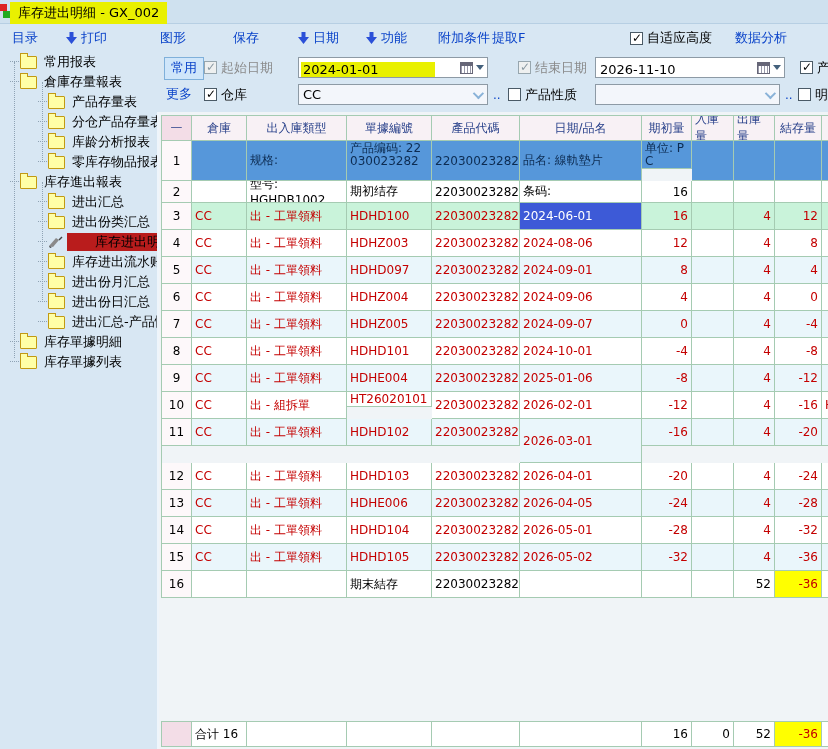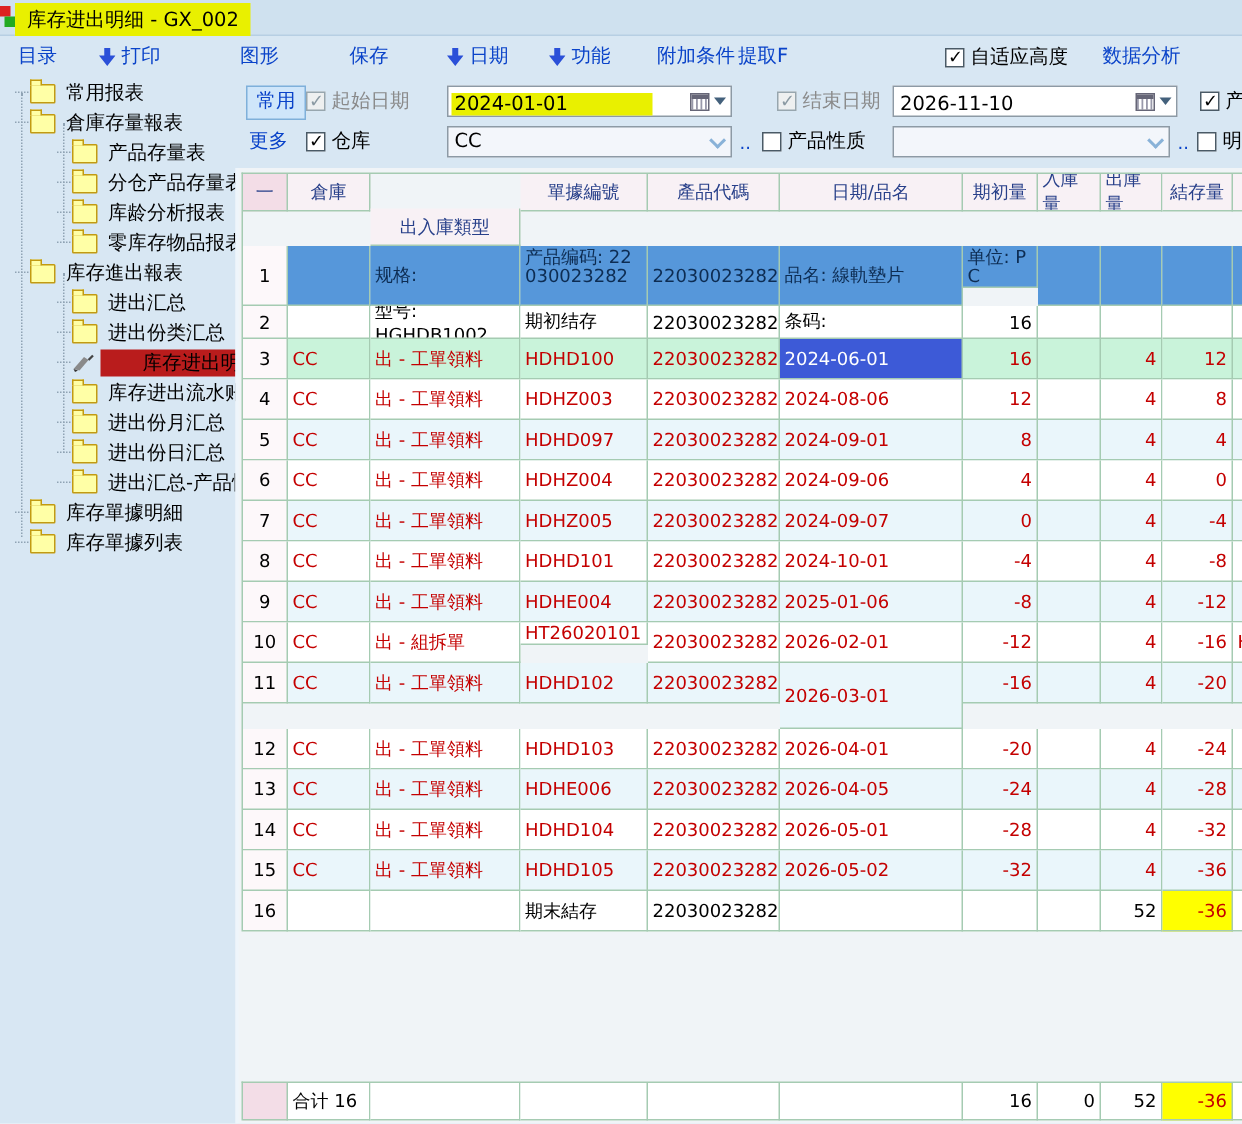--- a/index.html
+++ b/index.html
@@ -269,21 +269,21 @@
     <span class="dots" style="left:628px;top:36px;">..</span>
     <span class="cb" style="position:absolute;left:641px;top:36px;"></span>
     <span class="flabel" style="left:658px;top:35px;">明</span>
   </div>
 
   <div id="viewport">
     <div id="grid">
         <div class="grow ghead">
           <div class="c first" style="width: 30px; height: 25px;">一</div>
           <div class="c " style="width: 55px; height: 25px;">倉庫</div>
-          <div class="c " style="width: 100px; height: 25px; margin-top: 23px;">出入庫類型</div>
+          <div class="c " style="width: 100px; height: 25px;">出入庫類型</div>
           <div class="c " style="width: 85px; height: 25px;">單據編號</div>
           <div class="c " style="width: 88px; height: 25px;">產品代碼</div>
           <div class="c " style="width: 122px; height: 25px;">日期/品名</div>
           <div class="c " style="width: 50px; height: 25px;">期初量</div>
           <div class="c " style="width: 42px; height: 25px;">入庫量</div>
           <div class="c " style="width: 41px; height: 25px;">出庫量</div>
           <div class="c " style="width: 47px; height: 25px;">結存量</div>
           <div class="c " style="width: 8px; height: 25px;"></div>
         </div>
         <div class="grow">

